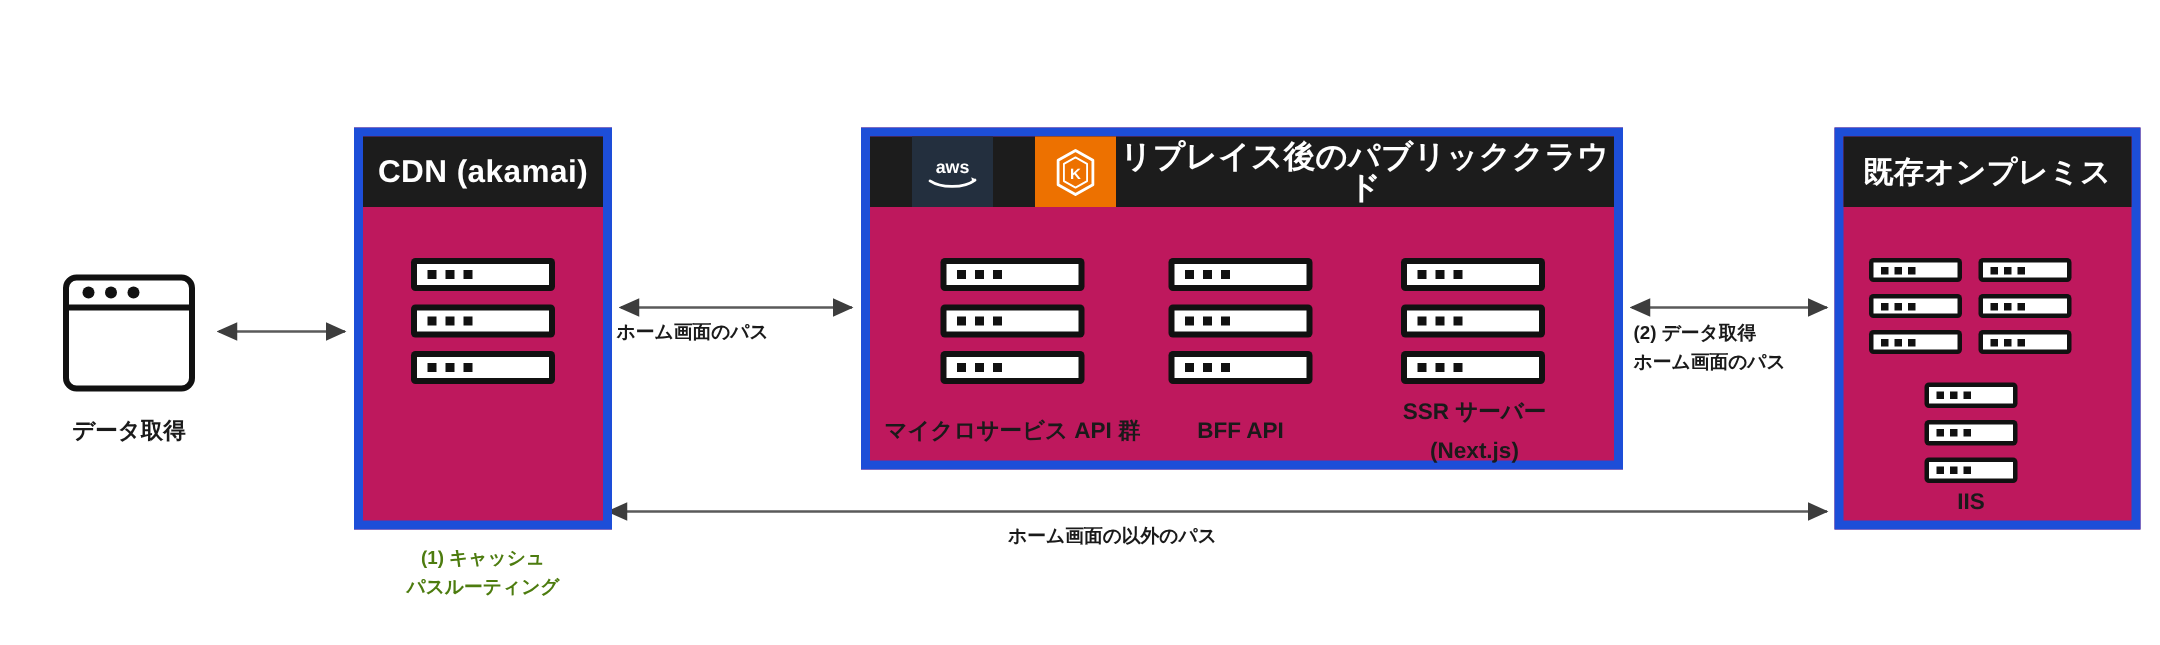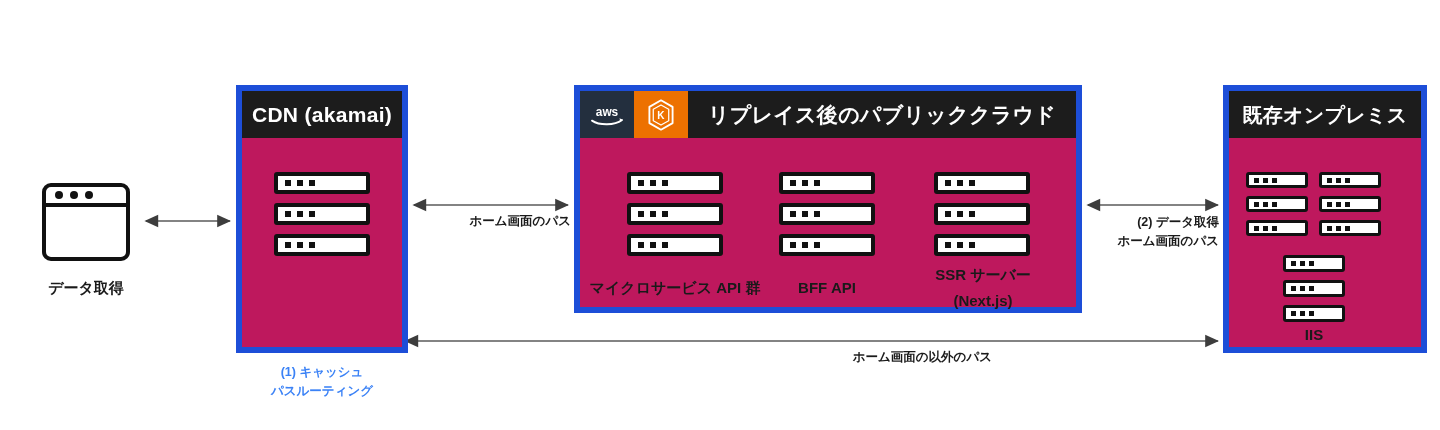--- a/index.html
+++ b/index.html
@@ -49,20 +49,21 @@
   .zone-title.small { font-size: 20px; }
 
   
   .brand-tile {
     width: 54px;
     height: 47px;
     display: flex;
     align-items: center;
     justify-content: center;
     flex: none;
+    margin-left: 28px;
   }
   .brand-aws { background: #232F3E; }
   .brand-k8s { background: #ED7100; }
 
   
   .srv-stack { position: absolute; }
   .srv {
     background: #111111;
     border-radius: 3px;
     display: flex;
@@ -105,33 +106,33 @@
     position: absolute;
     text-align: center;
     font-size: 15px;
     font-weight: bold;
     color: #1a1a1a;
     line-height: 1.35;
     white-space: nowrap;
   }
   .edge-label {
     position: absolute;
-    text-align: right;
+    text-align: left;
     font-size: 12.5px;
     font-weight: bold;
     color: #1a1a1a;
     line-height: 1.5;
     white-space: nowrap;
   }
   .caption {
     position: absolute;
     text-align: center;
     font-size: 12.5px;
     font-weight: bold;
-    color: #3b82f6;
+    color: #4d7c0f;
     line-height: 1.5;
     white-space: nowrap;
   }
 
   
   .browser {
     position: absolute;
     width: 88px;
     height: 78px;
     border: 4px solid #111111;

